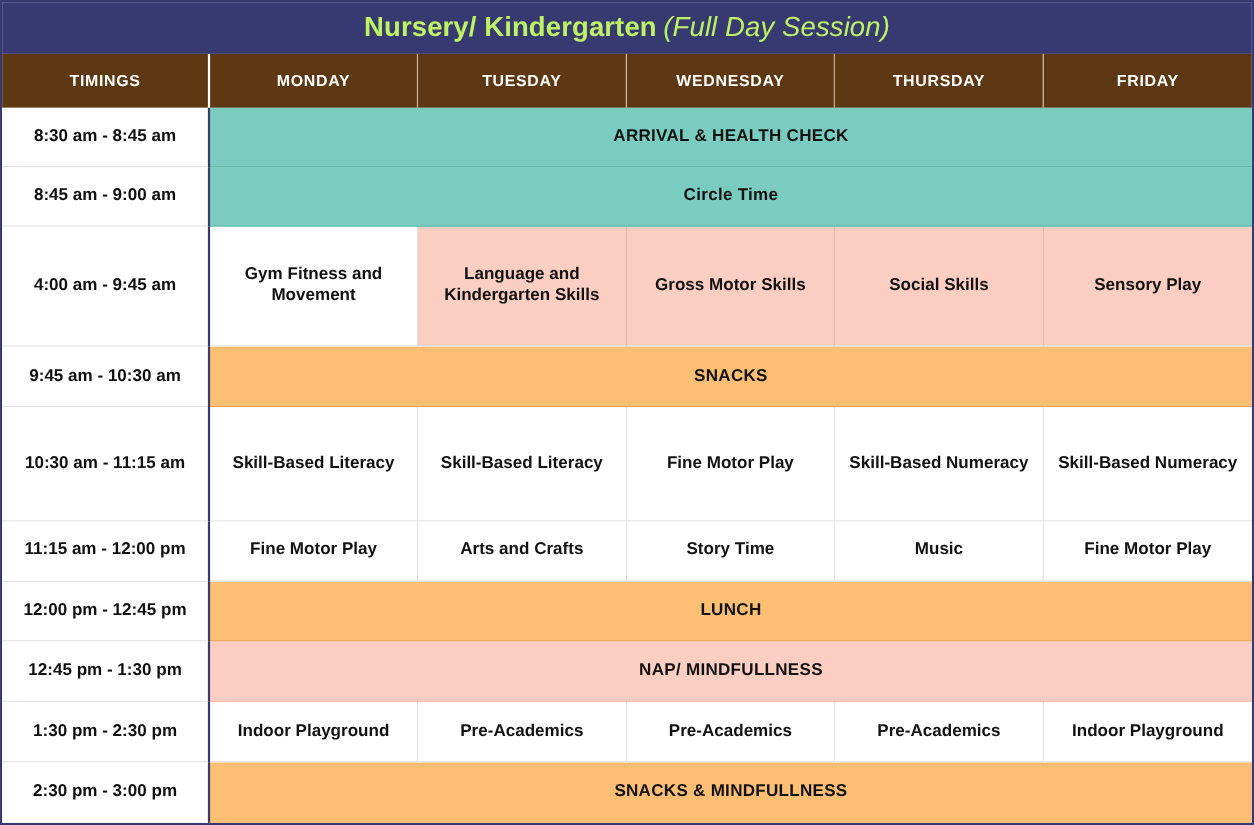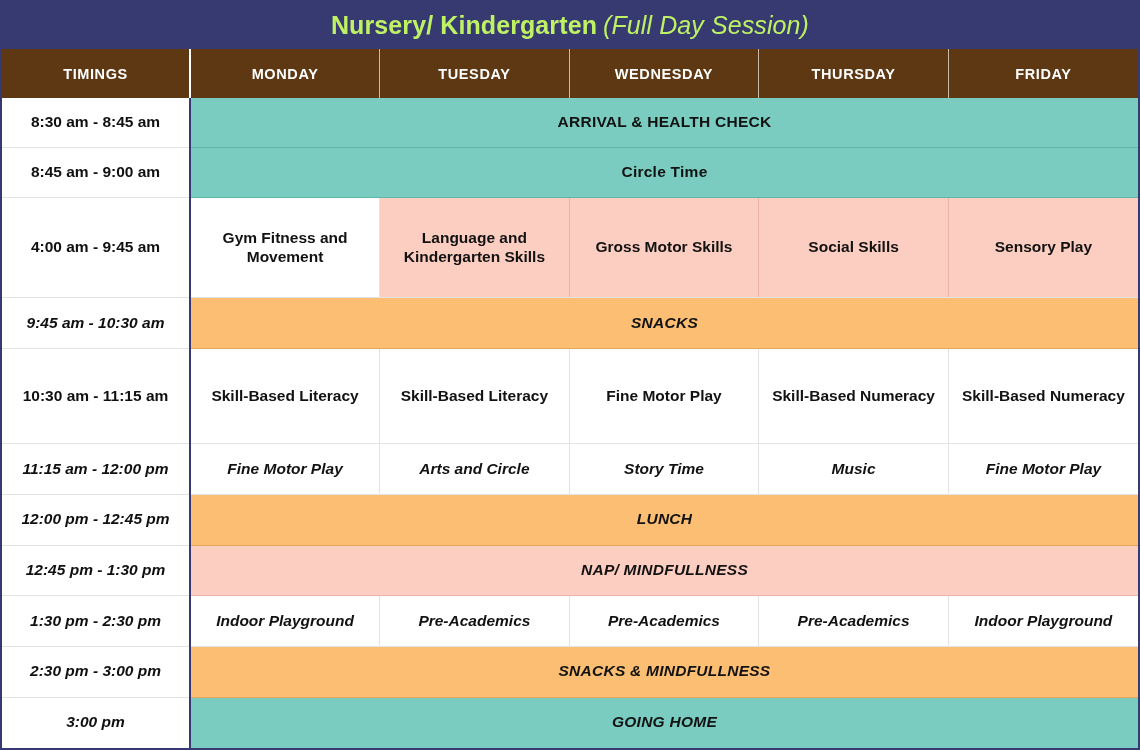--- a/index.html
+++ b/index.html
@@ -119,21 +119,21 @@
     letter-spacing: 0.25px;
     border-right: none;
   }
   td.merged.bg-teal   { border-bottom-color: #5fb7a9; }
   td.merged.bg-orange { border-bottom-color: #e7a557; }
   td.merged.bg-pink   { border-bottom-color: #eeb6a9; }
 
   
   tr.r-h49  td { height: 49px; }
   tr.r-h99  td { height: 99px; }
-  tr.r-h50  td { height: 50px; font-style: italic; }
+  tr.r-h50  td { height: 50px; }
   tr.r-h94  td { height: 94px; }
 </style>
 </head>
 <body>
 
 <div class="timetable-frame">
 
   <div class="title-bar">
     <div class="title-text">
       <span class="title-main">Nursery/ Kindergarten</span><span class="title-sub">(Full Day Session)</span>
@@ -184,21 +184,21 @@
           <td class="time-cell">10:30 am - 11:15 am</td>
           <td class="bg-plain">Skill-Based Literacy</td>
           <td class="bg-plain">Skill-Based Literacy</td>
           <td class="bg-plain">Fine Motor Play</td>
           <td class="bg-plain">Skill-Based Numeracy</td>
           <td class="bg-plain">Skill-Based Numeracy</td>
         </tr>
         <tr class="r-h50">
           <td class="time-cell">11:15 am - 12:00 pm</td>
           <td class="bg-plain">Fine Motor Play</td>
-          <td class="bg-plain">Arts and Circle</td>
+          <td class="bg-plain">Arts and Crafts</td>
           <td class="bg-plain">Story Time</td>
           <td class="bg-plain">Music</td>
           <td class="bg-plain">Fine Motor Play</td>
         </tr>
         <tr class="r-h50">
           <td class="time-cell">12:00 pm - 12:45 pm</td>
           <td class="merged bg-orange" colspan="5">LUNCH</td>
         </tr>
         <tr class="r-h50">
           <td class="time-cell">12:45 pm - 1:30 pm</td>
@@ -209,20 +209,16 @@
           <td class="bg-plain">Indoor Playground</td>
           <td class="bg-plain">Pre-Academics</td>
           <td class="bg-plain">Pre-Academics</td>
           <td class="bg-plain">Pre-Academics</td>
           <td class="bg-plain">Indoor Playground</td>
         </tr>
         <tr class="r-h50">
           <td class="time-cell">2:30 pm - 3:00 pm</td>
           <td class="merged bg-orange" colspan="5">SNACKS &amp; MINDFULLNESS</td>
         </tr>
-        <tr class="r-h50">
-          <td class="time-cell">3:00 pm</td>
-          <td class="merged bg-teal" colspan="5">GOING HOME</td>
-        </tr>
       </tbody>
   </table>
 
 </div>
 
 </body></html>

